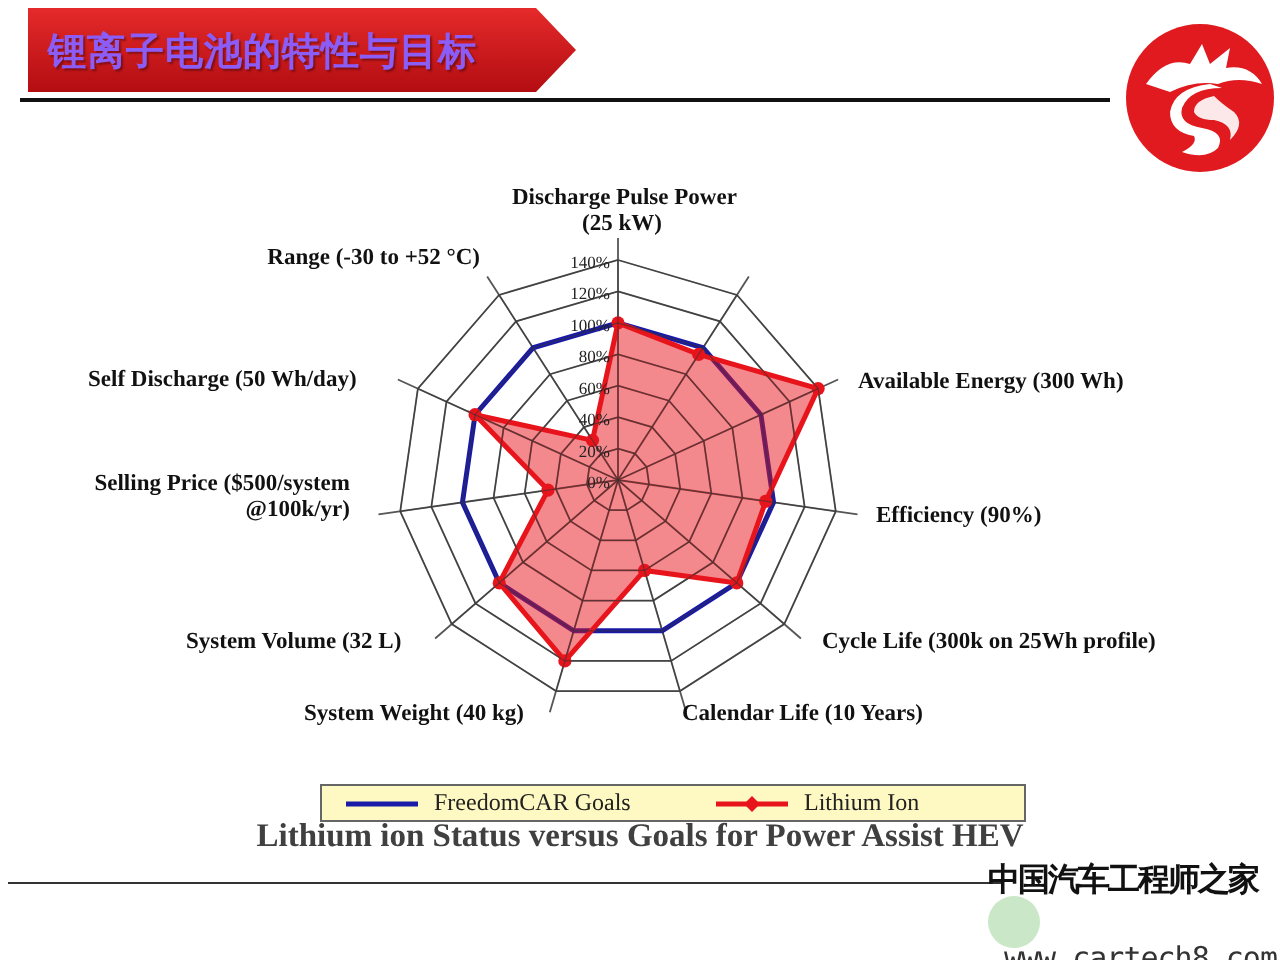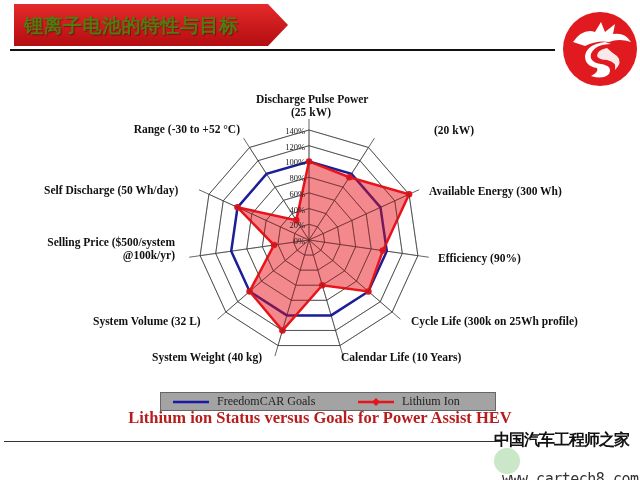--- a/index.html
+++ b/index.html
@@ -1,26 +1,26 @@
 <!DOCTYPE html>
 <html><head>
 <meta charset="utf-8">
 <style>
   html,body{margin:0;padding:0;}
   body{width:640px;height:480px;background:#fff;position:relative;overflow:hidden;font-family:"Liberation Serif",serif;}
   .title-banner{position:absolute;left:14px;top:4px;width:270px;height:42px;}
   .title-banner svg{position:absolute;left:0;top:0;}
-  .title-text{position:absolute;left:10px;top:9px;color:#4d7c0f;font-family:Liberation Mono, monospace;font-weight:bold;font-size:19px;letter-spacing:0.5px;text-shadow:1px 1px 1px rgba(0,0,0,0.35);white-space:nowrap;}
+  .title-text{position:absolute;left:10px;top:9px;color:#8b5cf6;font-family:Liberation Mono, monospace;font-weight:bold;font-size:19px;letter-spacing:0.5px;text-shadow:1px 1px 1px rgba(0,0,0,0.35);white-space:nowrap;}
   .top-rule{position:absolute;left:10px;top:49px;width:545px;height:2px;background:#111;}
   .logo{position:absolute;left:561px;top:10px;width:78px;height:78px;}
   .chart{position:absolute;left:0;top:0;}
   .axis-label{position:absolute;font-family:"Liberation Serif",serif;font-weight:bold;font-size:11.5px;color:#111;line-height:13px;white-space:nowrap;}
-  .legend{position:absolute;left:160px;top:392px;width:334px;height:17px;border:1px solid #666;background:#a3a3a3;font-family:"Liberation Serif",serif;font-size:12px;color:#222;}
+  .legend{position:absolute;left:160px;top:392px;width:334px;height:17px;border:1px solid #666;background:#fef9c3;font-family:"Liberation Serif",serif;font-size:12px;color:#222;padding-left:17px;}
   .legend-item{position:absolute;top:1px;display:flex;align-items:center;gap:6px;}
-  .chart-caption{position:absolute;left:0;width:640px;top:408px;text-align:center;font-family:"Liberation Serif",serif;font-weight:bold;font-size:16.5px;color:#b91c1c;}
+  .chart-caption{position:absolute;left:0;width:640px;top:408px;text-align:center;font-family:"Liberation Serif",serif;font-weight:bold;font-size:16.5px;color:#404040;}
   .bottom-rule{position:absolute;left:4px;top:441px;width:498px;height:1px;background:#333;}
   .wm-cn{position:absolute;left:494px;top:430px;font-family:"DejaVu Serif",serif;font-weight:bold;font-size:16px;color:#111;letter-spacing:-1px;white-space:nowrap;}
   .wm-sub{position:absolute;left:540px;top:448px;font-family:"DejaVu Sans",sans-serif;font-size:11px;color:#c8c8c8;white-space:nowrap;margin-top:48px;}
   .wm-url{position:absolute;left:502px;top:458px;font-family:"DejaVu Sans Mono",monospace;font-size:15px;color:#333;white-space:nowrap;letter-spacing:-0.5px;margin-top:12px;}
   .wm-dot{position:absolute;left:494px;top:448px;width:26px;height:26px;border-radius:50%;background:#9fd39a;opacity:0.55;}
 </style>
 </head>
 <body>
 
 <div class="title-banner">
@@ -110,21 +110,20 @@
       <text x="305" y="149.71428571428572" text-anchor="end" font-size="8.5" font-family="Liberation Serif, serif" fill="#222">120%</text>
       <text x="305" y="134" text-anchor="end" font-size="8.5" font-family="Liberation Serif, serif" fill="#222">140%</text>
     </g>
 </svg>
 
 <div class="axis-label" style="left:256px;top:93px;text-align:center;width:110px;">
   <div>Discharge Pulse Power</div>
     <div>(25 kW)</div>
 </div>
 <div class="axis-label" style="left:384px;top:124px;text-align:center;width:140px;">
-    <div>(20 kW)</div>
 </div>
 <div class="axis-label" style="left:429px;top:185px;">Available Energy (300 Wh)</div>
 <div class="axis-label" style="left:438px;top:252px;">Efficiency (90%)</div>
 <div class="axis-label" style="left:411px;top:315px;">Cycle Life (300k on 25Wh profile)</div>
 <div class="axis-label" style="left:341px;top:351px;">Calendar Life (10 Years)</div>
 <div class="axis-label" style="left:152px;top:351px;">System Weight (40 kg)</div>
 <div class="axis-label" style="left:93px;top:315px;">System Volume (32 L)</div>
 <div class="axis-label" style="left:30px;top:236px;text-align:right;width:145px;">
   <div>Selling Price ($500/system</div>
     <div>@100k/yr)</div>

